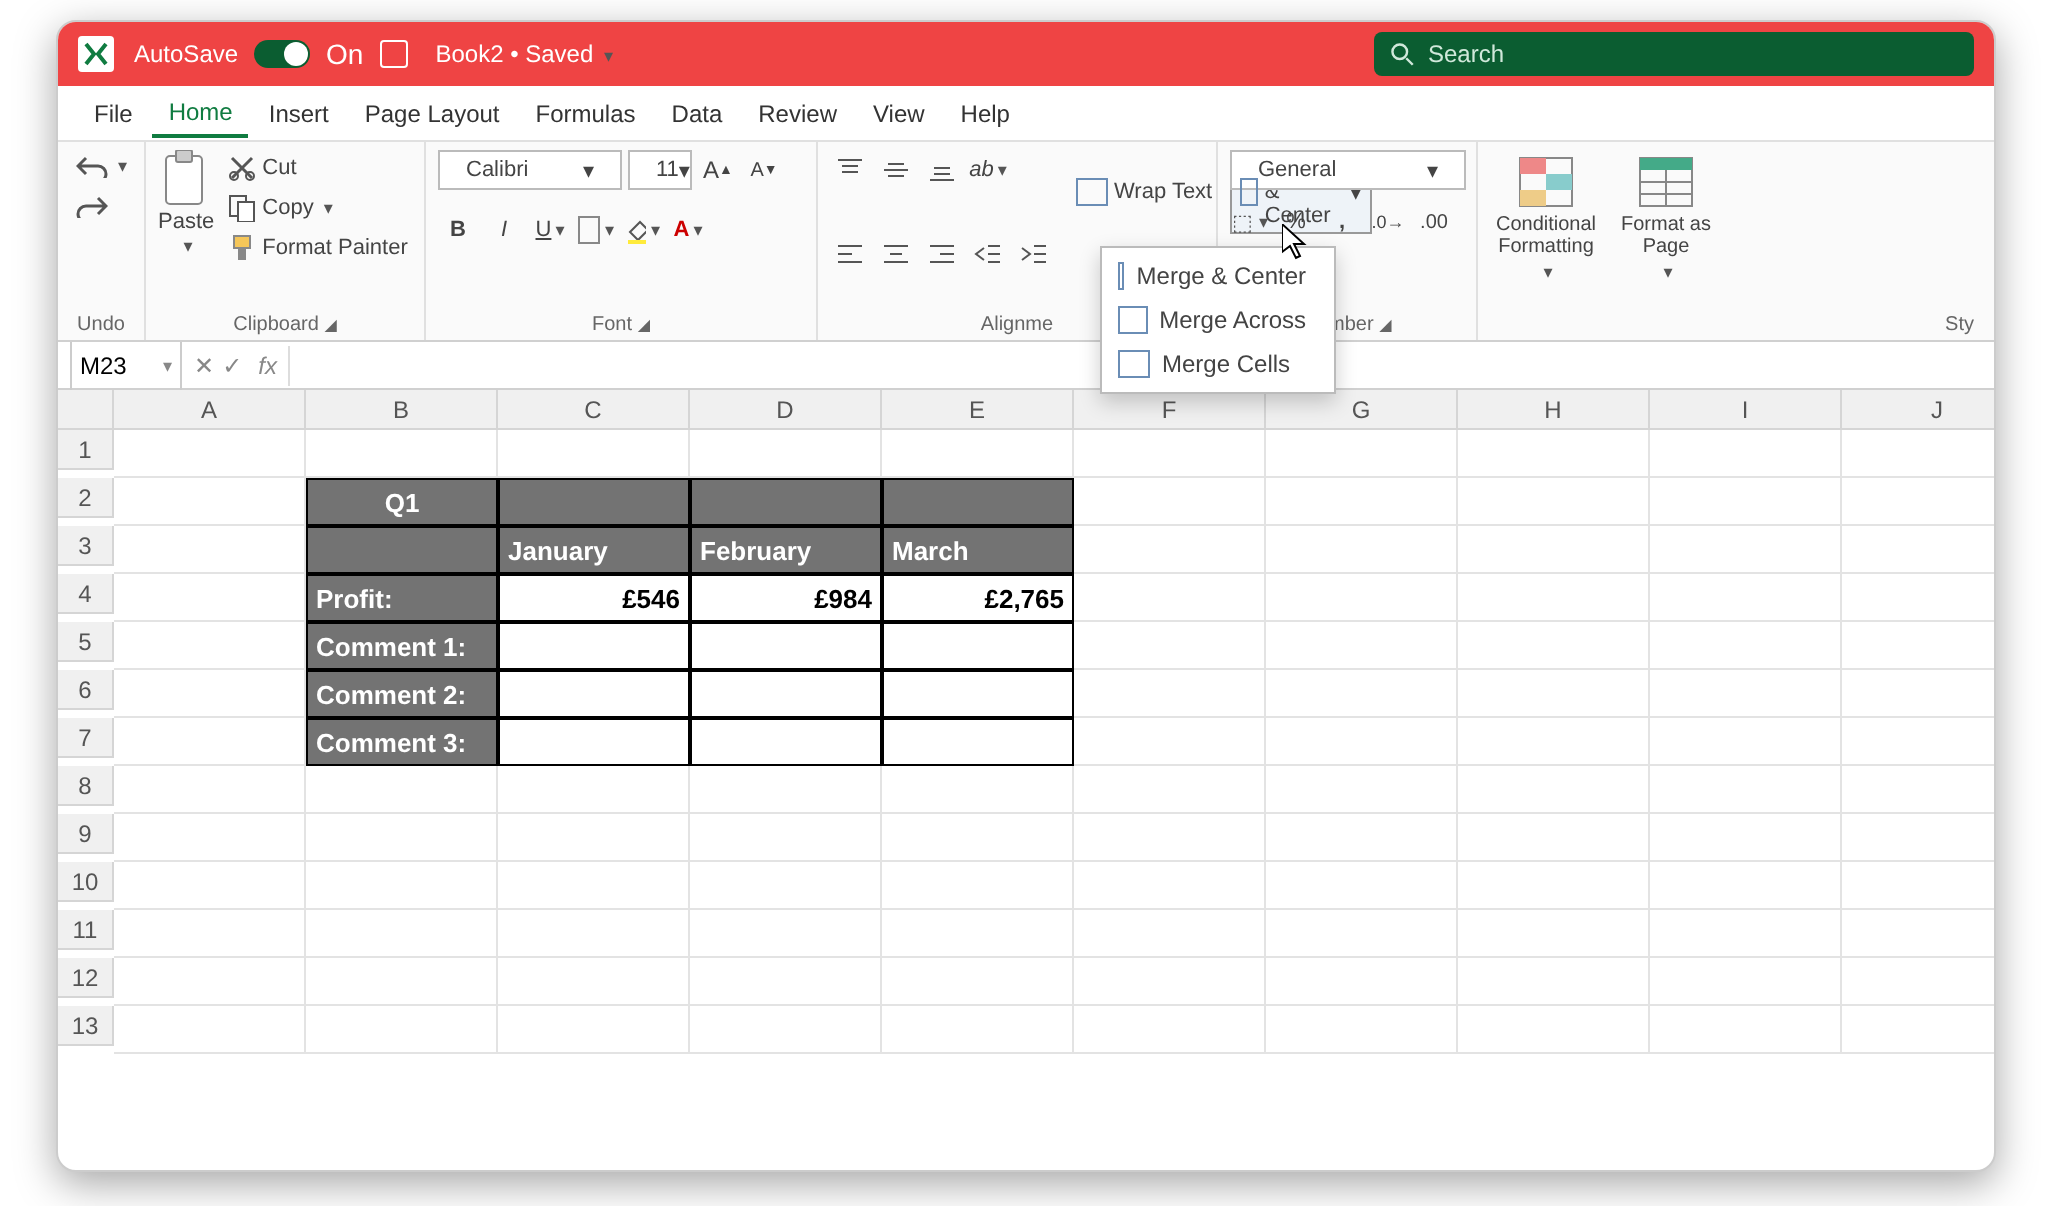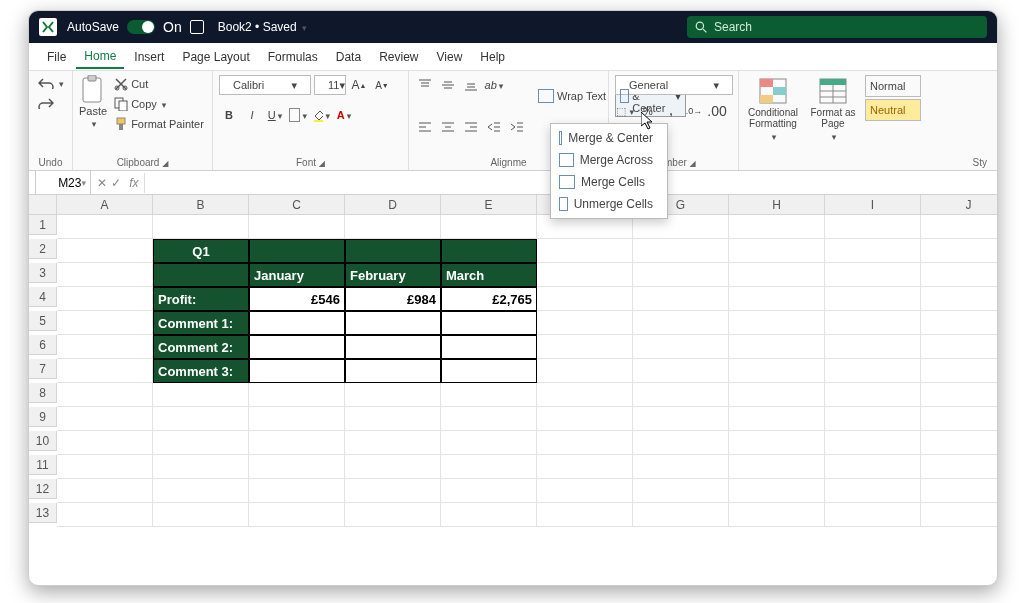--- a/index.html
+++ b/index.html
@@ -1,18 +1,18 @@
 <!DOCTYPE html>
 <html><head>
 <meta charset="utf-8">
 <style>
   * { box-sizing: border-box; margin: 0; padding: 0; font-family: "Segoe UI", Arial, sans-serif; }
   body { background: #fff; width: 1024px; height: 603px; overflow: hidden; position: relative; }
   .window { position: absolute; top: 10px; left: 28px; width: 970px; height: 576px; border-radius: 10px; box-shadow: 0 6px 20px rgba(0,0,0,0.35); overflow: hidden; border: 1px solid #ccc; background: #fff; }
-  .titlebar { background: #0f172a; color: #fff; height: 32px; display: flex; align-items: center; padding: 0 10px; font-size: 12px; }
+  .titlebar { background: #ef4444; color: #fff; height: 32px; display: flex; align-items: center; padding: 0 10px; font-size: 12px; }
   .excel-logo { width: 18px; height: 18px; background: #fff; color: #107c41; font-weight: bold; font-size: 11px; display: flex; align-items: center; justify-content: center; border-radius: 2px; margin-right: 10px; }
   .autosave { display: flex; align-items: center; gap: 4px; }
   .toggle { width: 28px; height: 14px; background: #0b5d31; border-radius: 7px; position: relative; margin: 0 4px; }
   .toggle::after { content: ""; position: absolute; right: 1px; top: 1px; width: 12px; height: 12px; background: #fff; border-radius: 50%; }
   .save-icon { width: 14px; height: 14px; border: 1.5px solid #fff; border-radius: 2px; margin: 0 8px; position: relative; }
   .file-name { margin-left: 6px; }
   .search-bar { margin-left: auto; background: #0b5d31; border-radius: 4px; height: 22px; width: 300px; display: flex; align-items: center; padding: 0 8px; color: #d0e8da; }
   .search-bar svg { margin-right: 6px; }
   .menu { background: #fff; height: 28px; border-bottom: 1px solid #e0e0e0; display: flex; align-items: center; padding: 0 10px; gap: 2px; font-size: 12px; }
   .menu-item { padding: 4px 8px; cursor: pointer; color: #333; }
@@ -32,29 +32,29 @@
   .row1 { display: flex; gap: 3px; margin-bottom: 4px; align-items: center; }
   .row2 { display: flex; gap: 3px; align-items: center; }
   .big-btn { display: flex; flex-direction: column; align-items: center; width: 56px; font-size: 10px; text-align: center; line-height: 1.1; gap: 2px; padding-top: 2px; }
   .big-btn .bi { width: 30px; height: 28px; }
   .style-cell { border: 1px solid #bbb; width: 56px; height: 22px; font-size: 11px; display: flex; align-items: center; padding-left: 4px; }
   .merge-btn { border: 1px solid #999; background: #eef3f8; padding: 2px 4px; display: flex; align-items: center; gap: 3px; }
   .dropdown { position: absolute; background: #fff; border: 1px solid #bbb; box-shadow: 0 4px 10px rgba(0,0,0,0.2); font-size: 12px; padding: 3px 0; z-index: 100; }
   .dropdown .dd-item { padding: 4px 14px 4px 8px; display: flex; align-items: center; gap: 6px; white-space: nowrap; }
   .dd-icon { width: 16px; height: 14px; border: 1px solid #6a8db5; display: inline-block; position: relative; }
   .formula-bar { height: 24px; border-bottom: 1px solid #d0d0d0; display: flex; align-items: center; font-size: 12px; }
-  .name-box { width: 56px; border: 1px solid #ccc; height: 20px; margin: 0 2px 0 6px; padding: 12px 4px; display: flex; align-items: center; justify-content: flex-end; }
+  .name-box { width: 56px; border: 1px solid #ccc; height: 20px; margin: 0 2px 0 6px; padding: 12px 4px; display: flex; align-items: center; justify-content: space-between; }
   .fx-btns { display: flex; gap: 4px; padding: 0 4px; color: #888; }
   .fx-text { color: #888; font-style: italic; margin-left: 4px; }
   .sheet { position: relative; overflow: hidden; }
   .grid { display: grid; grid-template-columns: 28px repeat(10, 96px); font-size: 13px; }
   .colhead, .rowhead, .corner { background: #f0f0f0; border-right: 1px solid #d5d5d5; border-bottom: 1px solid #d5d5d5; display: flex; align-items: center; justify-content: center; color: #555; font-size: 12px; height: 20px; }
   .rowhead { justify-content: center; }
   .cell { border-right: 1px solid #e3e3e3; border-bottom: 1px solid #e3e3e3; height: 24px; padding: 0 4px; display: flex; align-items: center; }
-  .hdr-green { background: #14532d; color: #fff; font-weight: bold; border: 1px solid #000; }
+  .hdr-green { background: #737373; color: #fff; font-weight: bold; border: 1px solid #000; }
   .bord { border: 1px solid #000; }
   .right { justify-content: flex-end; font-weight: bold; }
   .center { justify-content: center; }
   .cursor { position: absolute; width: 15px; height: 18px; z-index: 200; }
 </style>
 </head>
 <body>
 
 <div class="window">
 
@@ -294,21 +294,21 @@
               <svg width="16" height="14">
                 <text x="0" y="11" font-size="11" fill="#555">⬚</text>
               </svg>
               <span class="chev"></span>
             </div>
           <div class="btn-icon">%</div>
           <div class="btn-icon">
               <b>,</b>
             </div>
           <div class="btn-icon" style="font-size:9px">.0→</div>
-          <div class="btn-icon" style="font-size:14px">.00</div>
+          <div class="btn-icon" style="font-size:10px">.00</div>
         </div>
       </div>
       <div class="label"><span>Number</span> <span style="font-size:8px">◢</span></div>
     </div>
 
     <div class="ribbon-group" style="flex:1;border-right:none">
       <div class="ribbon-content">
         <div class="big-btn">
           <svg class="bi" viewBox="0 0 30 28">
               <rect x="2" y="2" width="26" height="24" fill="none" stroke="#888"></rect>
@@ -323,44 +323,36 @@
           <svg class="bi" viewBox="0 0 30 28">
               <rect x="2" y="2" width="26" height="24" fill="none" stroke="#888"></rect>
               <rect x="2" y="2" width="26" height="6" fill="#4a8"></rect>
               <line x1="2" y1="14" x2="28" y2="14" stroke="#888"></line>
               <line x1="2" y1="20" x2="28" y2="20" stroke="#888"></line>
               <line x1="15" y1="8" x2="15" y2="26" stroke="#888"></line>
             </svg>
           <span>Format as Page</span>
             <span class="chev"></span>
         </div>
-        <div style="display:flex;flex-direction:column;gap:2px">
-          <div class="style-cell">Normal</div>
-          <div class="style-cell" style="background:#ffeb9c;color:#9c6500">Neutral</div>
-        </div>
       </div>
       <div class="label" style="text-align:right;padding-right:4px">Sty</div>
     </div>
 
     <div class="dropdown" style="top:52px;left:521px;width:118px">
       <div class="dd-item">
           <span class="dd-icon"></span>
           <span>Merge &amp; Center</span>
         </div>
       <div class="dd-item">
           <span class="dd-icon"></span>
           <span>Merge Across</span>
         </div>
       <div class="dd-item">
           <span class="dd-icon"></span>
           <span>Merge Cells</span>
-        </div>
-      <div class="dd-item">
-          <span class="dd-icon"></span>
-          <span>Unmerge Cells</span>
         </div>
     </div>
 
     <svg class="cursor" style="top:41px;left:612px" viewBox="0 0 15 18">
         <path d="M0 0 L0 14 L4 11 L7 17 L9 16 L6 10 L11 10 Z" fill="#fff" stroke="#000" stroke-width="1"></path>
       </svg>
   </div>
 
   <div class="formula-bar">
     <div class="name-box">

